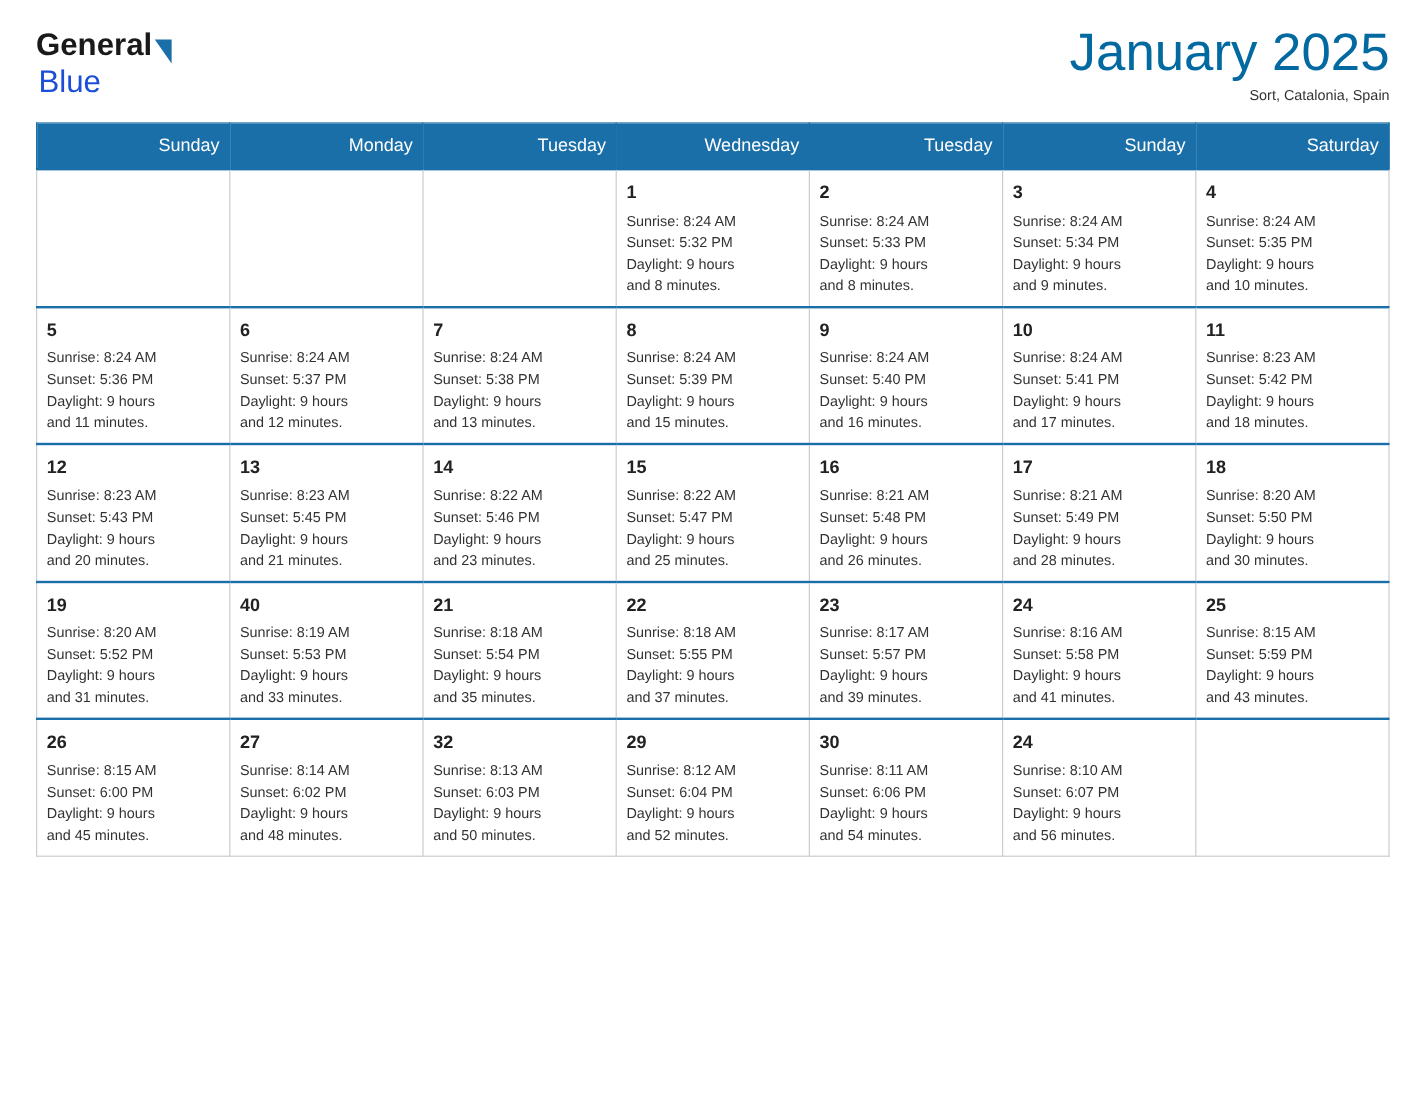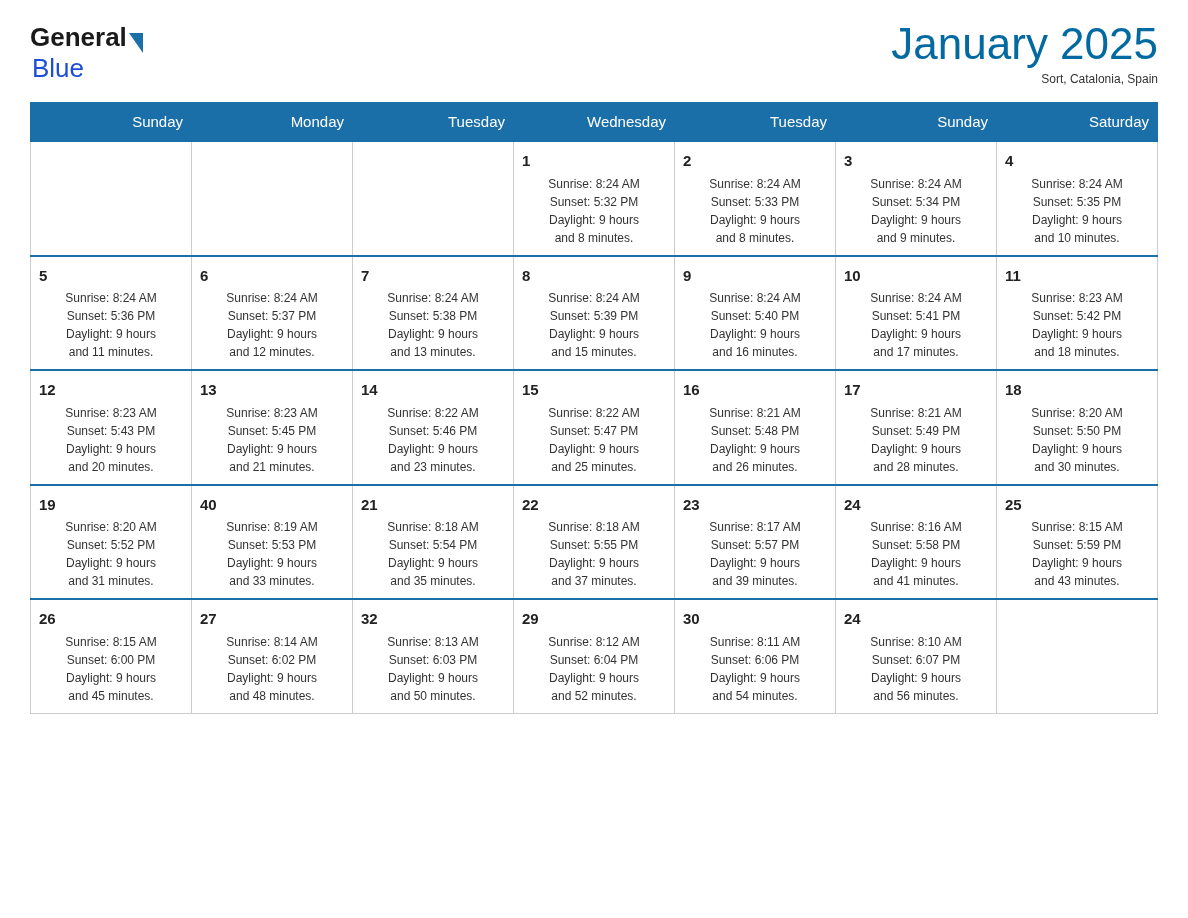--- a/index.html
+++ b/index.html
@@ -92,21 +92,20 @@
       font-size: 15px;
       font-weight: bold;
       color: #222;
       display: block;
       margin-bottom: 2px;
     }
     .day-info {
       font-size: 12px;
       color: #333;
       line-height: 1.5;
-      text-align: center;
     }
     .empty-cell {
       background: #fff;
     }
     tr.week-row td {
       border-top: 2px solid #1a6fa8;
     }
   </style>
 </head>
 <body>

